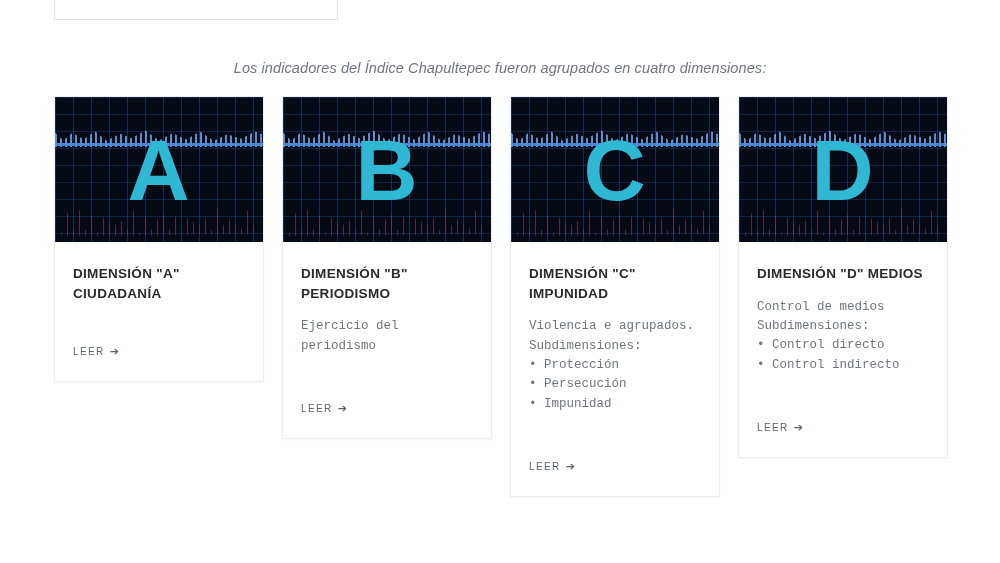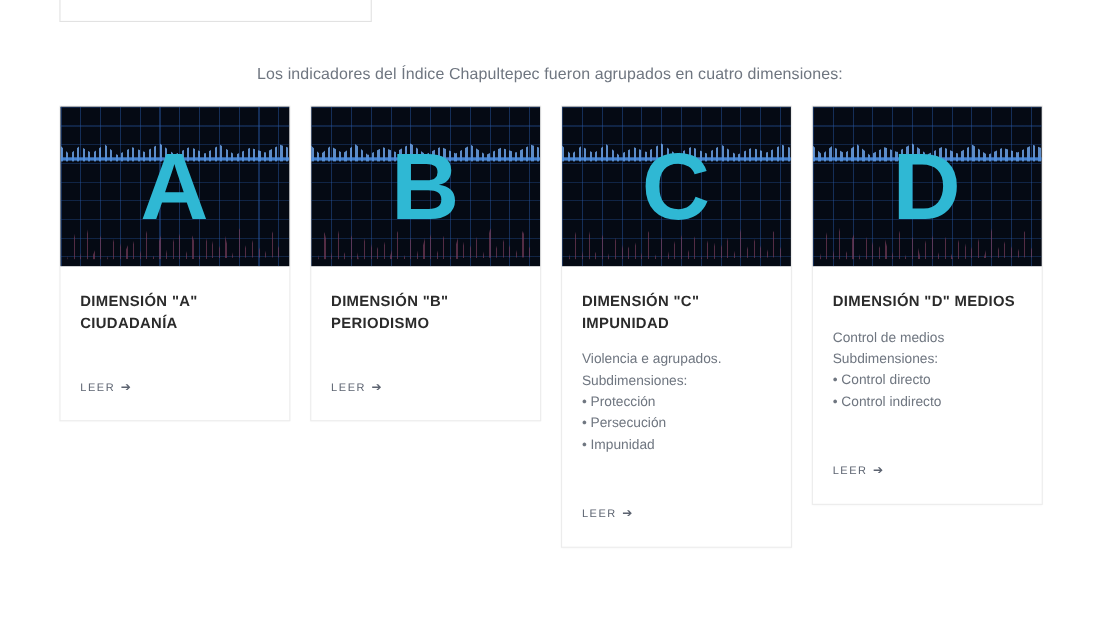--- a/index.html
+++ b/index.html
@@ -30,20 +30,21 @@
 
   .intro {
     position: absolute;
     left: 0;
     top: 60px;
     width: 1000px;
     text-align: center;
     font-size: 14.5px;
     color: #6f7680;
     letter-spacing: .1px;
+    font-style: italic;
   }
 
   .cards {
     position: absolute;
     left: 54px;
     top: 96px;
     width: 900px;
     display: flex;
     gap: 18px;
     align-items: flex-start;
@@ -125,20 +126,21 @@
     line-height: 1.45;
     margin: 0 0 14px 0;
     white-space: pre-line;
   }
   .card-text {
     font-size: 12.5px;
     color: #6f7680;
     line-height: 1.55;
     margin: 12px 0 18px 0;
     white-space: pre-line;
+    font-family: Liberation Mono, monospace;
   }
   .read-more {
     display: inline-block;
     font-size: 10px;
     letter-spacing: 1.4px;
     color: #5c6370;
     text-decoration: none;
     margin-top: 28px;
   }
   .read-more .arrow { margin-left: 5px; font-size: 11px; }
@@ -171,20 +173,21 @@
     <div class="card-banner">
       <div class="grid-lines"></div>
       <div class="wave-top"></div>
       <div class="wave-line"></div>
       <div class="wave-bottom"></div>
       <div class="banner-letter">B</div>
     </div>
     <div class="card-body">
       <div class="card-title">DIMENSIÓN "B"
 PERIODISMO</div>
+      <div class="card-text">Ejercicio del periodismo</div>
       <a class="read-more" href="#"><span>LEER</span><span class="arrow">➔</span></a>
     </div>
   </div>
 
   <div class="card">
     <div class="card-banner">
       <div class="grid-lines"></div>
       <div class="wave-top"></div>
       <div class="wave-line"></div>
       <div class="wave-bottom"></div>

